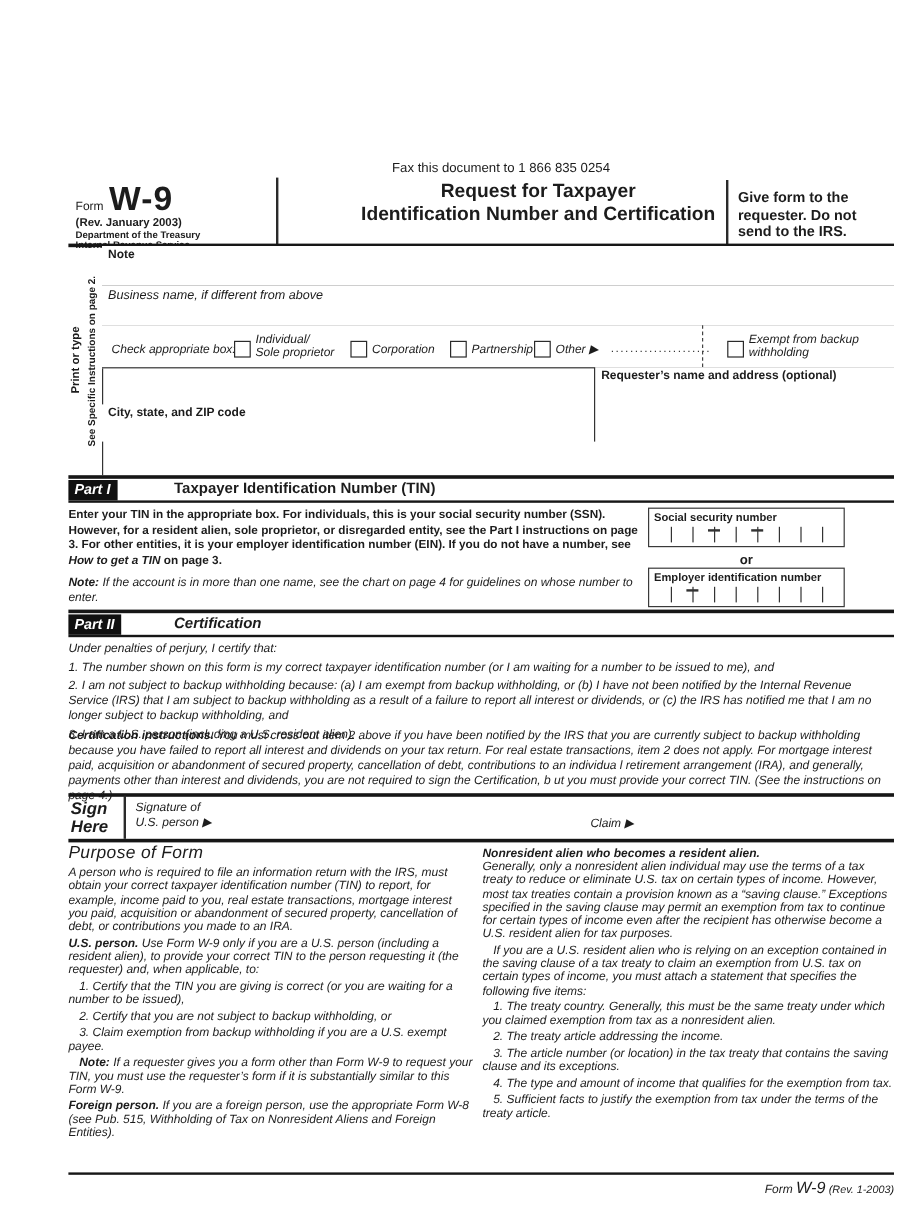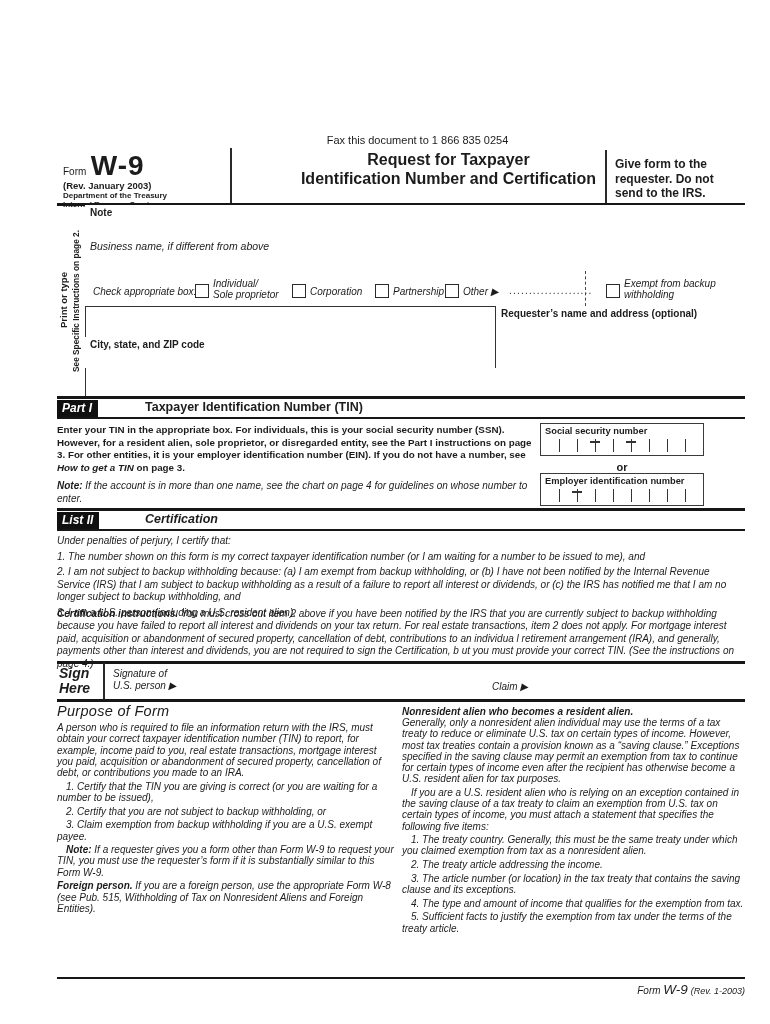--- a/index.html
+++ b/index.html
@@ -183,21 +183,21 @@
         <i></i>
         <i></i>
         <i></i>
         <i></i>
         <i></i>
         <i></i>
     </div>
   </div>
 
   <div class="hline thick" style="left:0;top:508px;width:688px;"></div>
-  <div class="chip" style="left:0;top:511.5px;">List II</div>
+  <div class="chip" style="left:0;top:511.5px;">Part II</div>
   <div class="part-title i" style="left:88px;top:512px;">Certification</div>
   <div class="hline med" style="left:0;top:529px;width:688px;"></div>
 
   <div class="p2block" style="left:0;top:535px;">
     <p>Under penalties of perjury, I certify that:</p>
     <p>1.  The number shown on this form is my correct taxpayer identification number (or I am waiting for a number to be issued to me), and</p>
     <p>2.  I am not subject to backup withholding because: (a) I am exempt from backup withholding, or (b) I have not been notified by the Internal Revenue Service (IRS) that I am subject to backup withholding as a result of a failure to report all interest or dividends, or  (c) the IRS has notified me that I am no longer subject to backup withholding, and</p>
     <p>3.  I am a U.S. person (including a U.S. resident alien).</p>
   </div>
 
@@ -216,20 +216,21 @@
     <span>U.S. person  ▶</span>
   </div>
   <div class="inputzone" style="left:140px;top:666px;width:280px;height:30px;"></div>
   <div class="abs siglbl" style="left:435px;top:681px;">Claim  ▶</div>
   <div class="inputzone" style="left:475px;top:666px;width:200px;height:30px;"></div>
   <div class="hline thick" style="left:0;top:699px;width:688px;"></div>
 
   <div class="col" style="left:0;top:706px;width:337px;">
     <h2 class="purpose-h">Purpose of Form</h2>
     <p>A person who is required to file an information return with the IRS, must obtain your correct taxpayer identification number (TIN) to report, for example, income paid to you, real estate transactions, mortgage interest you paid, acquisition or abandonment of secured property, cancellation of debt, or contributions you made to an IRA.</p>
+    <p><span class="lead">U.S. person.  </span><span>Use Form W-9 only if you are a U.S. person (including a resident alien), to provide your correct TIN to the person requesting it (the requester) and, when applicable, to:</span></p>
     <p class="ind">1. Certify that the TIN you are giving is correct (or you are waiting for a number to be issued),</p>
     <p class="ind">2. Certify that you are not subject to backup withholding, or</p>
     <p class="ind">3. Claim exemption from backup withholding if you are a U.S. exempt payee.</p>
     <p class="ind"><span class="lead-bi">Note: </span><span>If a requester gives you a form other than Form W-9 to request your TIN, you must use the requester’s form if it is substantially similar to this Form W-9.</span></p>
     <p><span class="lead">Foreign person.  </span><span>If you are a foreign person, use the appropriate Form W-8 (see Pub. 515, Withholding of Tax on Nonresident Aliens and Foreign Entities).</span></p>
   </div>
 
   <div class="col" style="left:345px;top:706px;width:343px;">
     <p><span class="blocklead">Nonresident alien who becomes a resident alien.</span><span>Generally, only a nonresident alien individual may use the terms of a tax treaty to reduce or eliminate U.S. tax on certain types of income. However, most tax treaties contain a provision known as a “saving clause.” Exceptions specified in the saving clause may permit an exemption from tax to continue for certain types of income even after the recipient has otherwise become a U.S. resident alien for tax purposes.</span></p>
     <p class="ind">If you are a U.S. resident alien who is relying on an exception contained in the saving clause of a tax treaty to claim an exemption from U.S. tax on certain types of income, you must attach a statement that specifies the following five items:</p>

